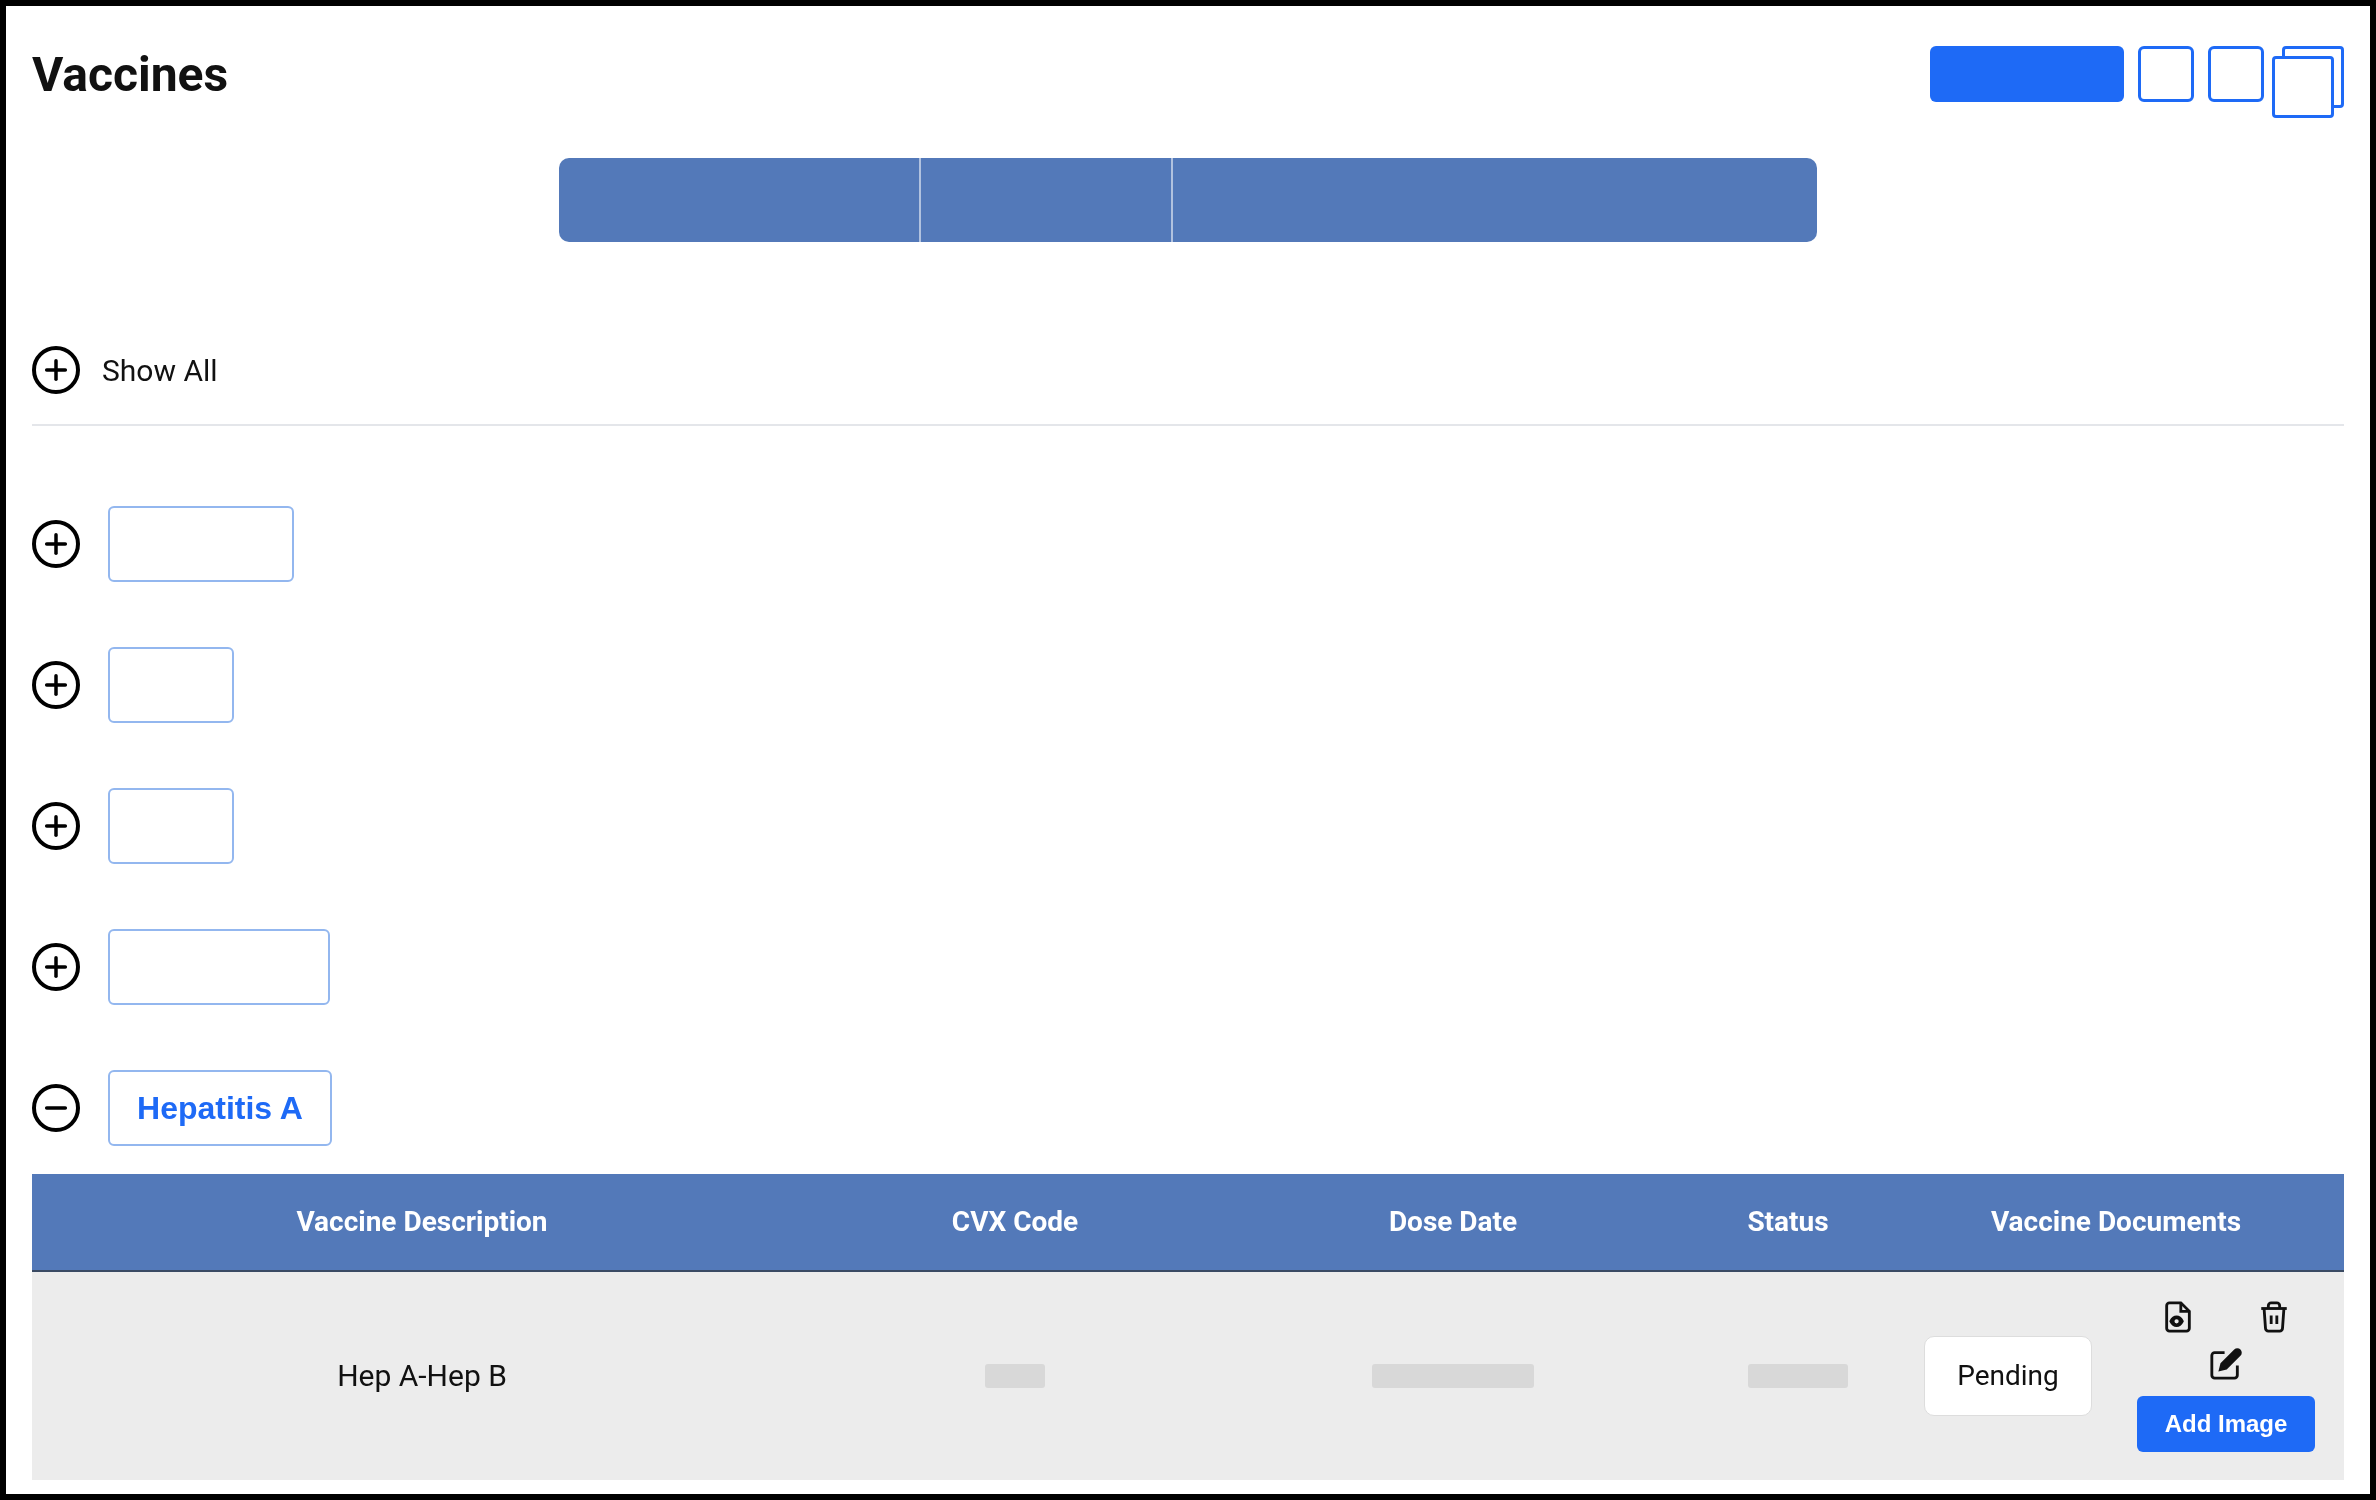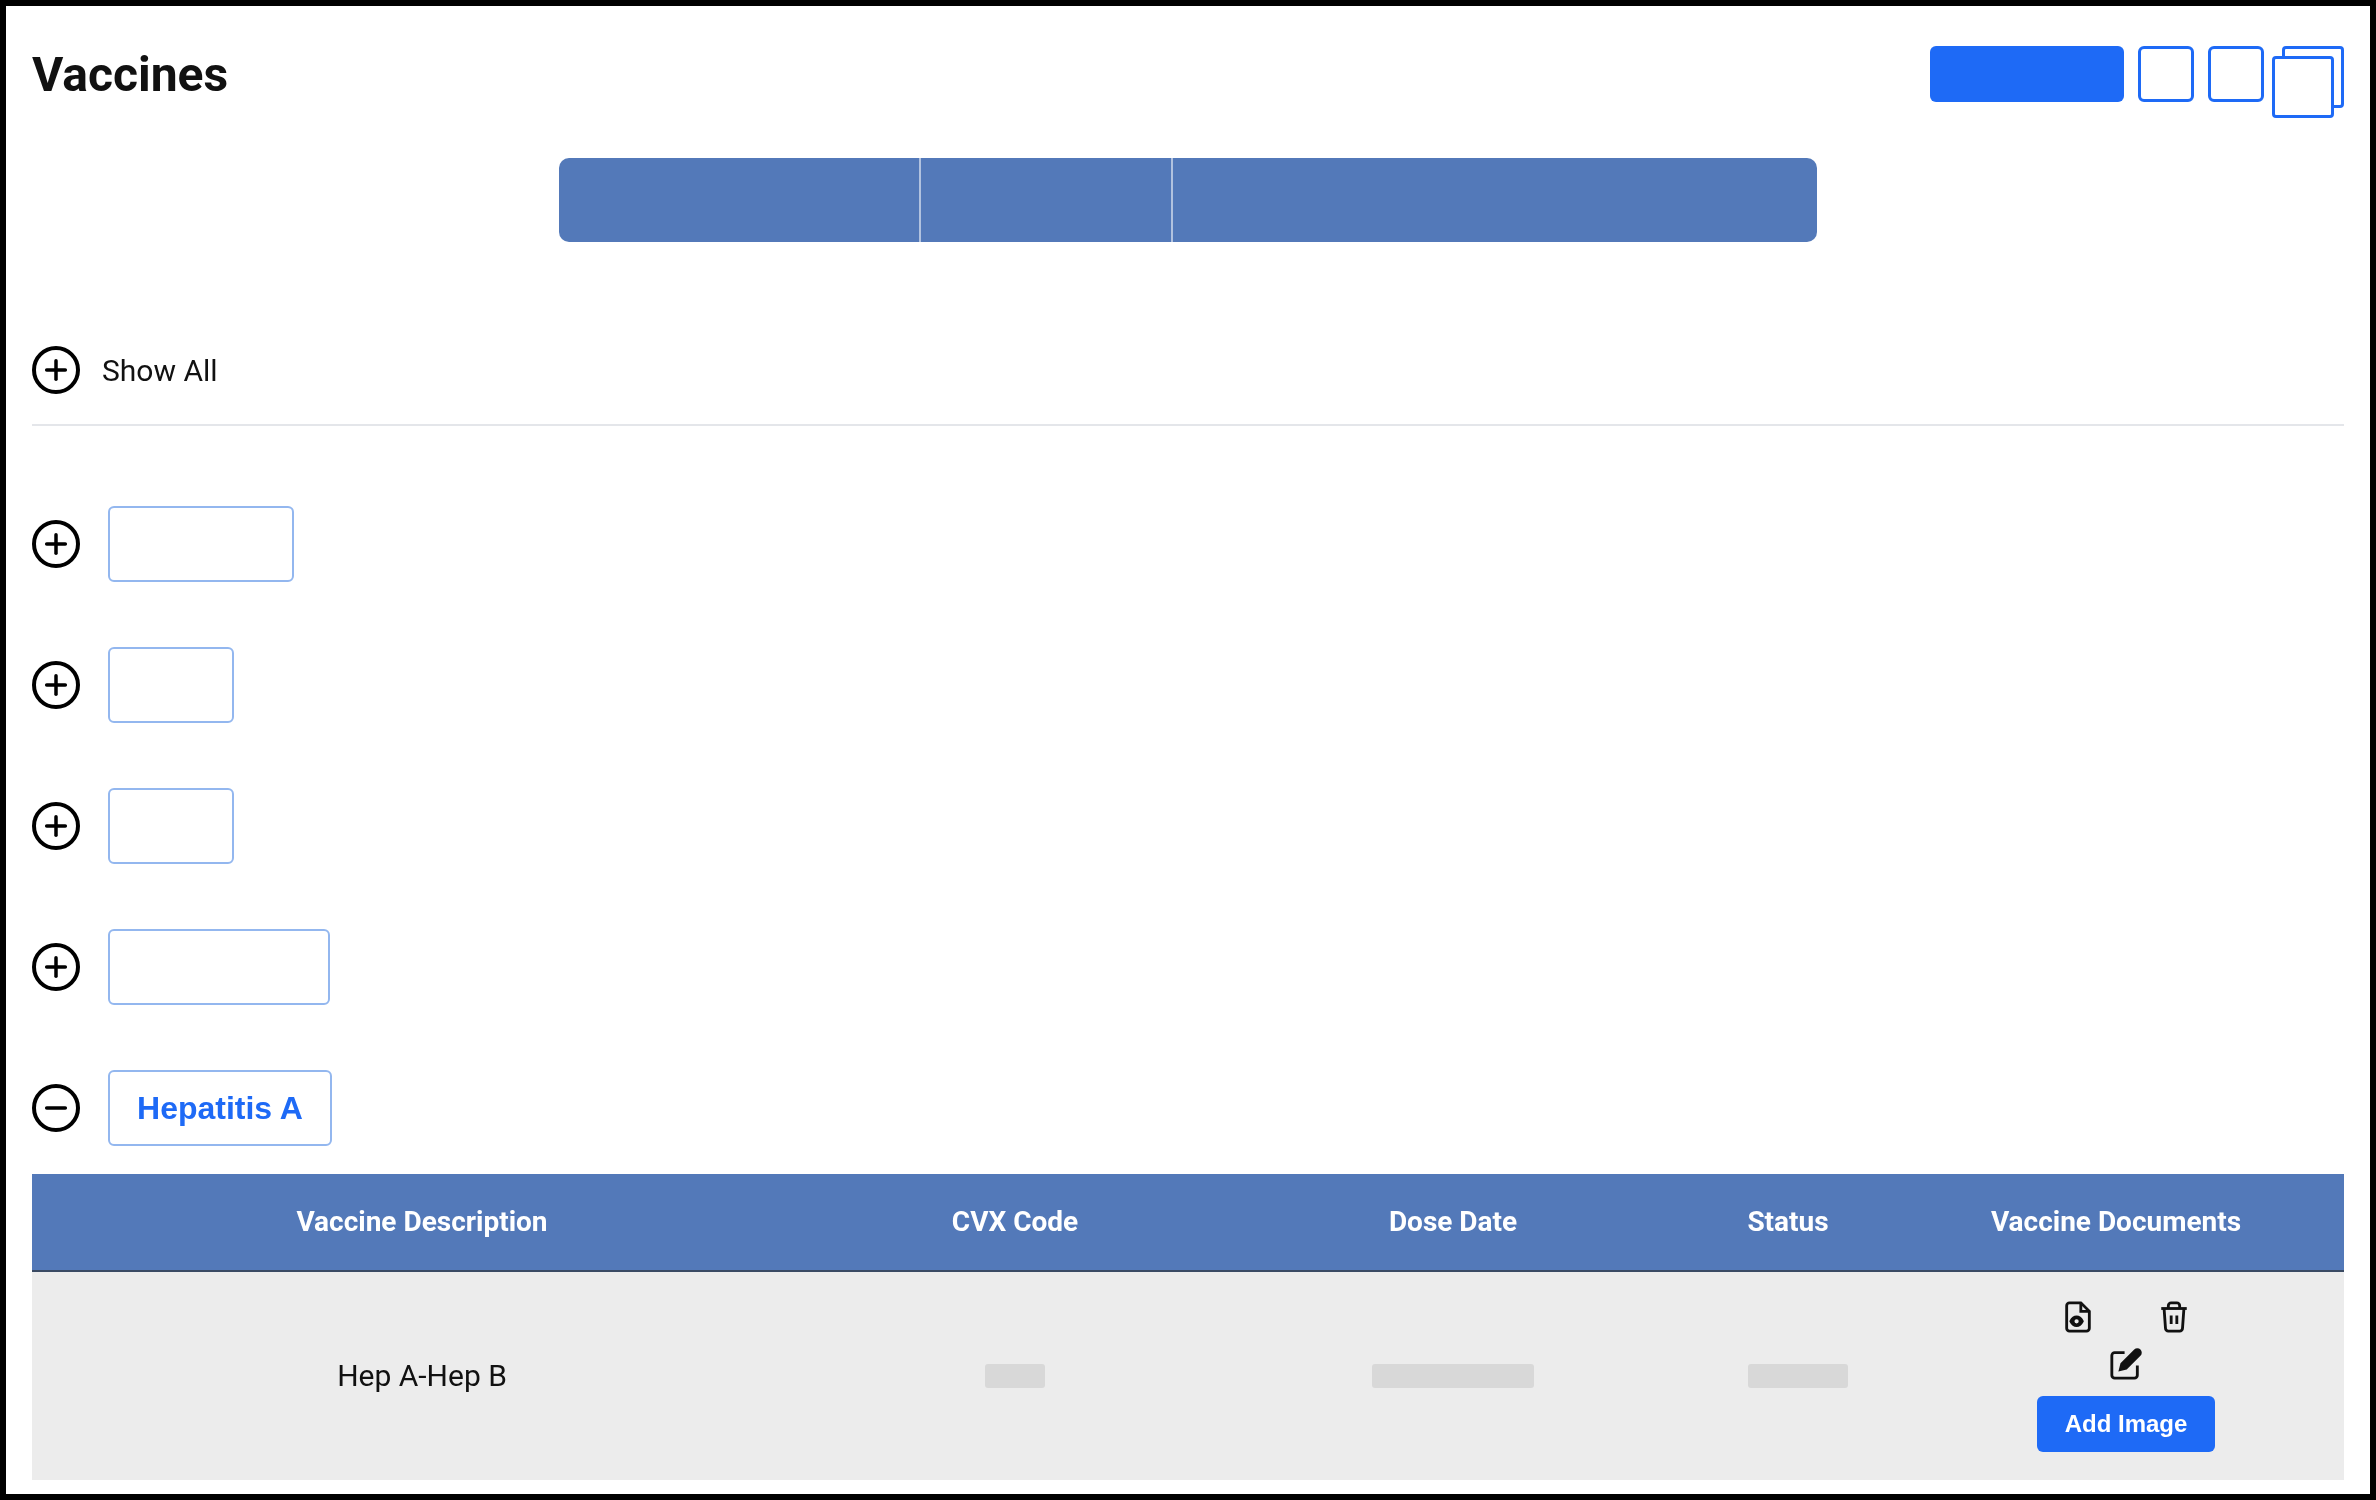--- a/index.html
+++ b/index.html
@@ -316,20 +316,23 @@
             </div>
           <div class="td c-cvx">
               <span class="redact w1"></span>
             </div>
           <div class="td c-date">
               <span class="redact w2"></span>
             </div>
           <div class="td c-loc">
               <span class="redact w3"></span>
             </div>
+          <div class="td c-stat">
+            <span class="status-pill">Pending</span>
+          </div>
           <div class="td c-docs">
             <div class="docs-cell">
               <div class="docs-icons">
                 <button style="background:none;border:none">
                   <svg viewBox="0 0 24 24" fill="none" stroke="currentColor" stroke-width="2">
                     <path d="M14 2H6a2 2 0 0 0-2 2v16a2 2 0 0 0 2 2h12a2 2 0 0 0 2-2V8z"></path>
                     <polyline points="14 2 14 8 20 8"></polyline>
                     <circle cx="11" cy="15" r="2.5"></circle>
                     <path d="M7 15c1-2 3-3 4-3s3 1 4 3c-1 2-3 3-4 3s-3-1-4-3z"></path>
                   </svg>

